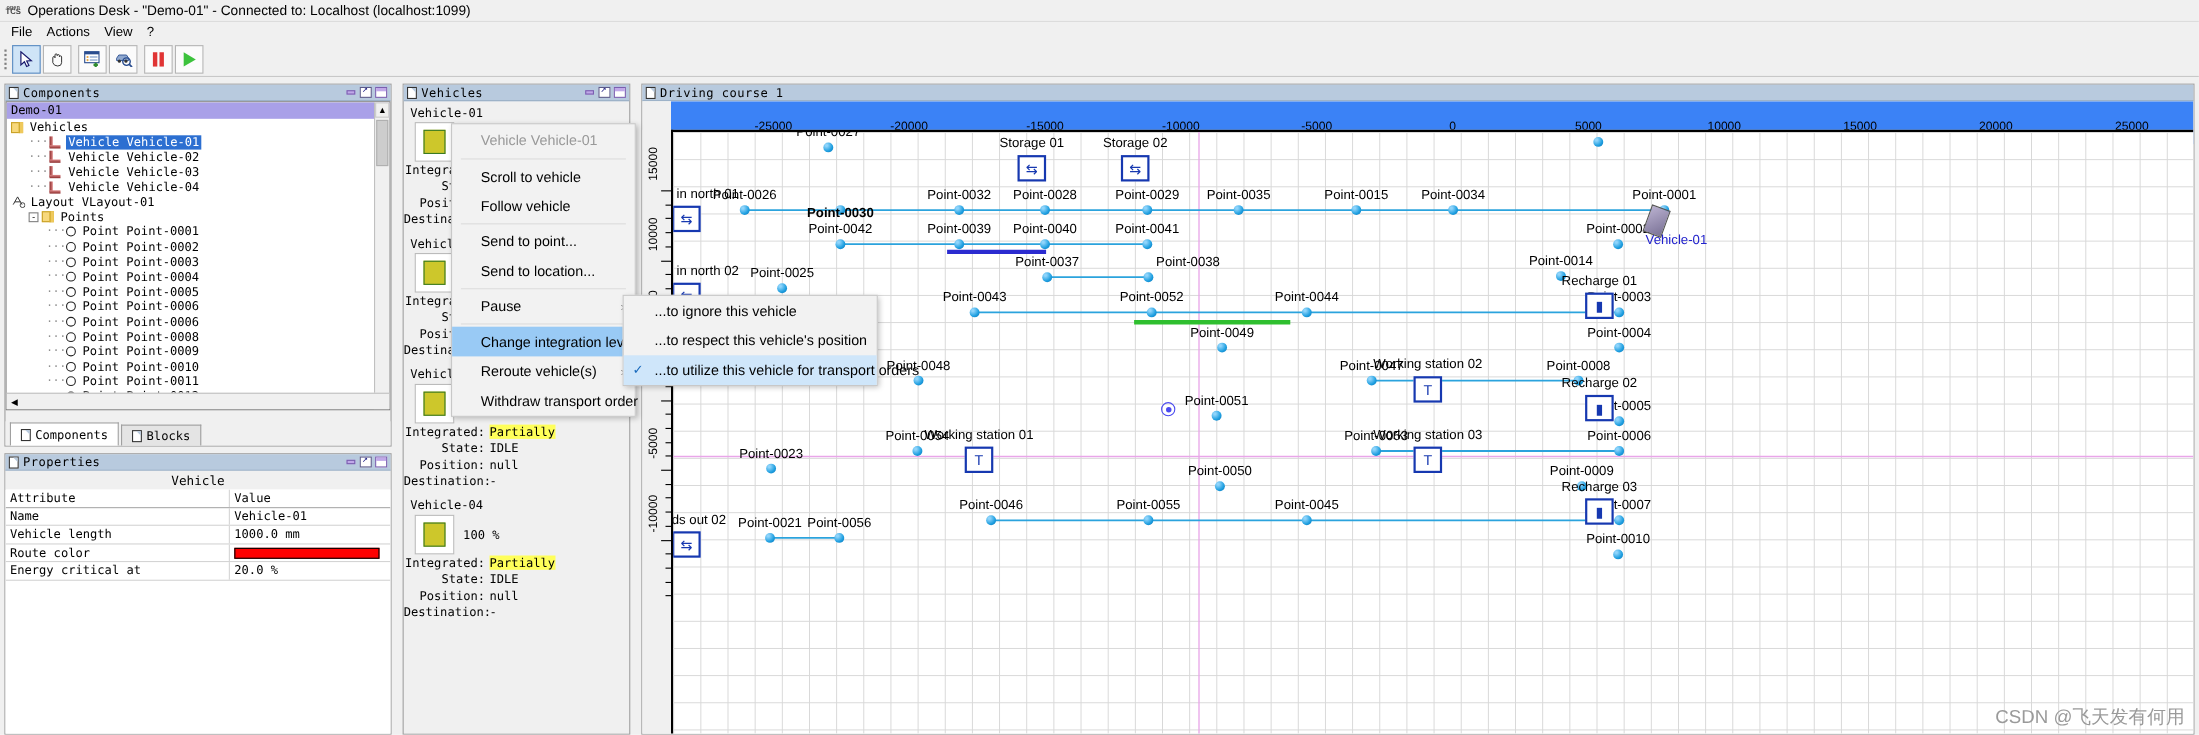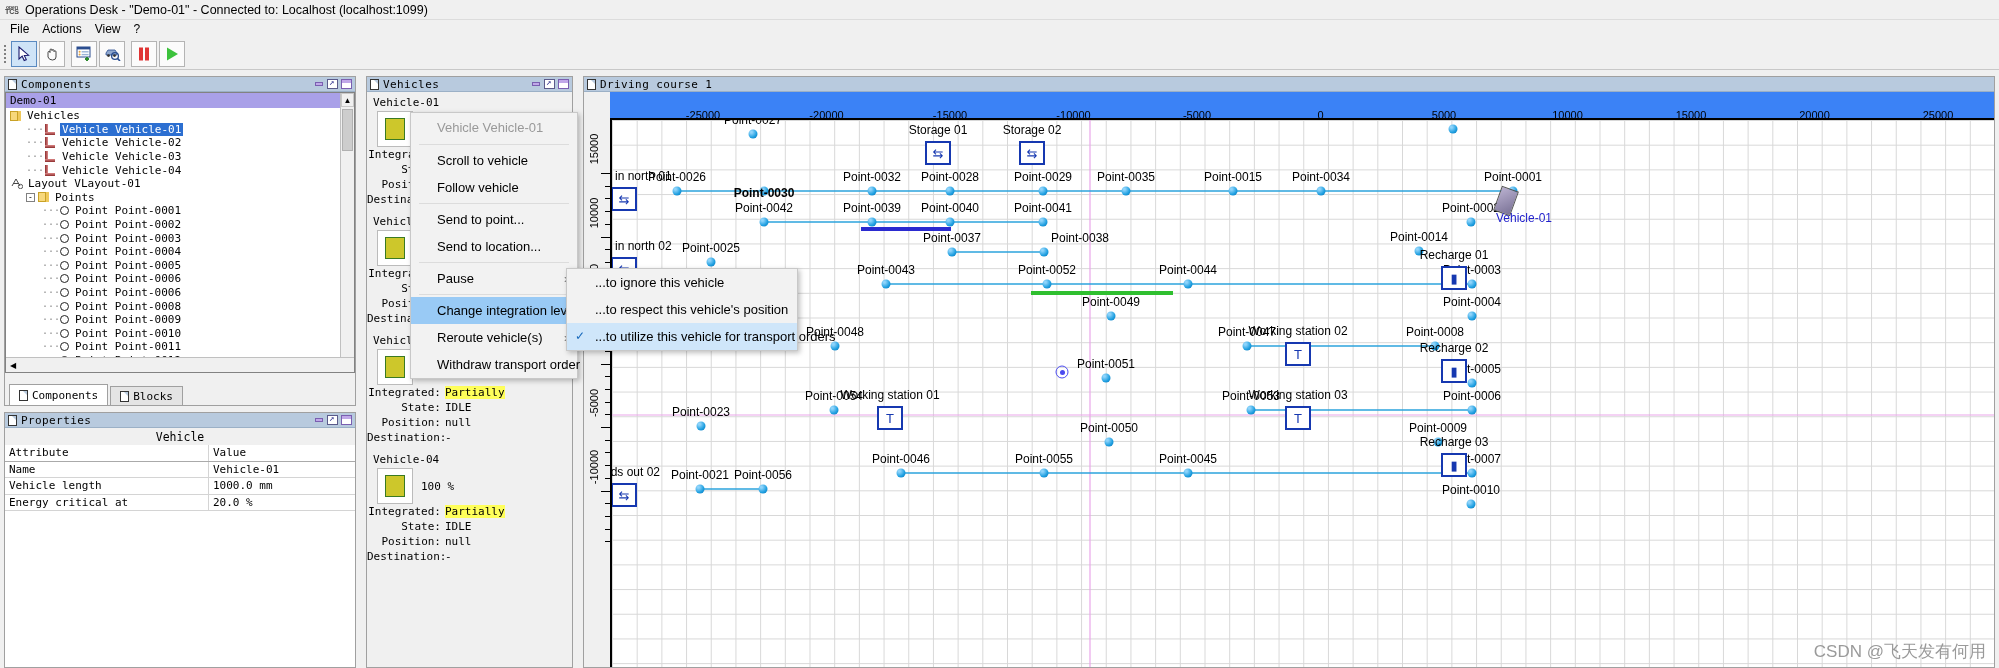--- a/index.html
+++ b/index.html
@@ -381,20 +381,26 @@
       <div class="c2">Value</div>
     </div>
     <div id="prop-rows">
         <div class="prow">
           <div class="c1">Name</div>
           <div class="c2">Vehicle-01</div>
         </div>
         <div class="prow">
           <div class="c1">Vehicle length</div>
           <div class="c2">1000.0 mm</div>
+        </div>
+        <div class="prow">
+          <div class="c1">Route color</div>
+          <div class="c2">
+            <div class="swatch" style="background: rgb(255, 0, 0);"></div>
+          </div>
         </div>
         <div class="prow">
           <div class="c1">Energy critical at</div>
           <div class="c2">20.0 %</div>
         </div>
       </div>
   </div>
 </div>
 
 <div class="panel" id="vehicles-panel" style="left:366px;top:76px;width:207px;height:592px;">

